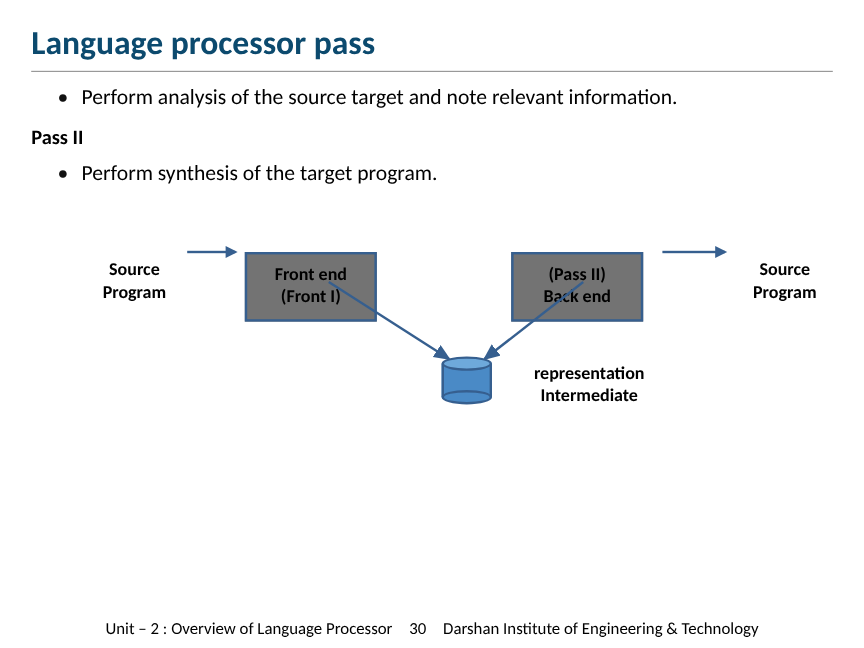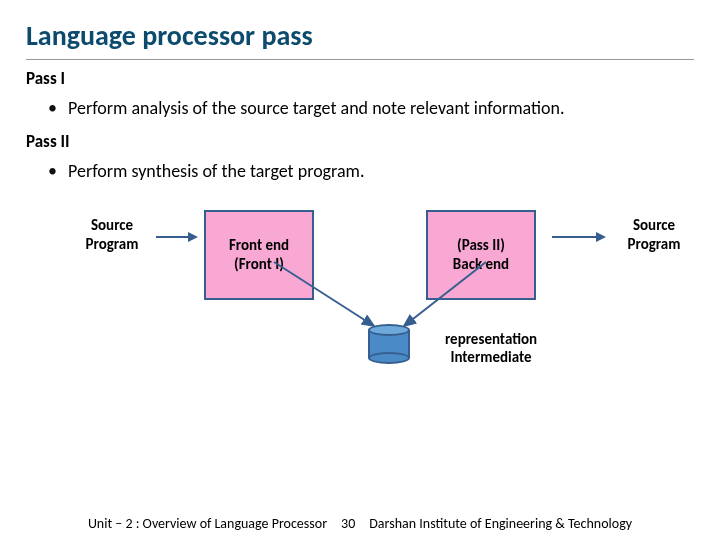--- a/index.html
+++ b/index.html
@@ -60,26 +60,27 @@
     position: relative;
     width: 100%;
     height: 200px;
     margin-top: 12px;
   }
   .node {
     position: absolute;
     text-align: center;
     font-size: 15px;
     line-height: 1.25;
+    margin-top: 27px;
   }
   .node .l1 { font-weight: 700; }
   .box {
     border: 2px solid #365f8f;
-    background: #f9a8d4;
-    padding: 24px 10px;
+    background: #737373;
+    padding: 8px 10px;
     min-width: 110px;
   }
 
   .arrow-h {
     position: absolute;
     height: 0;
     border-top: 2px solid #365f8f;
   }
   .arrow-h::after {
     content: "";
@@ -145,21 +146,20 @@
   .footer .right { text-align: right; }
 </style>
 </head>
 <body>
 
 <div class="slide">
 
   <h1 class="title">Language processor pass</h1>
   <hr class="hr">
 
-  <div class="sect">Pass I</div>
   <ul class="bul">
     <li>Perform analysis of the source target and note relevant information.</li>
   </ul>
 
   <div class="sect">Pass II</div>
   <ul class="bul">
     <li>Perform synthesis of the target program.</li>
   </ul>
 
   <div class="diagram">

